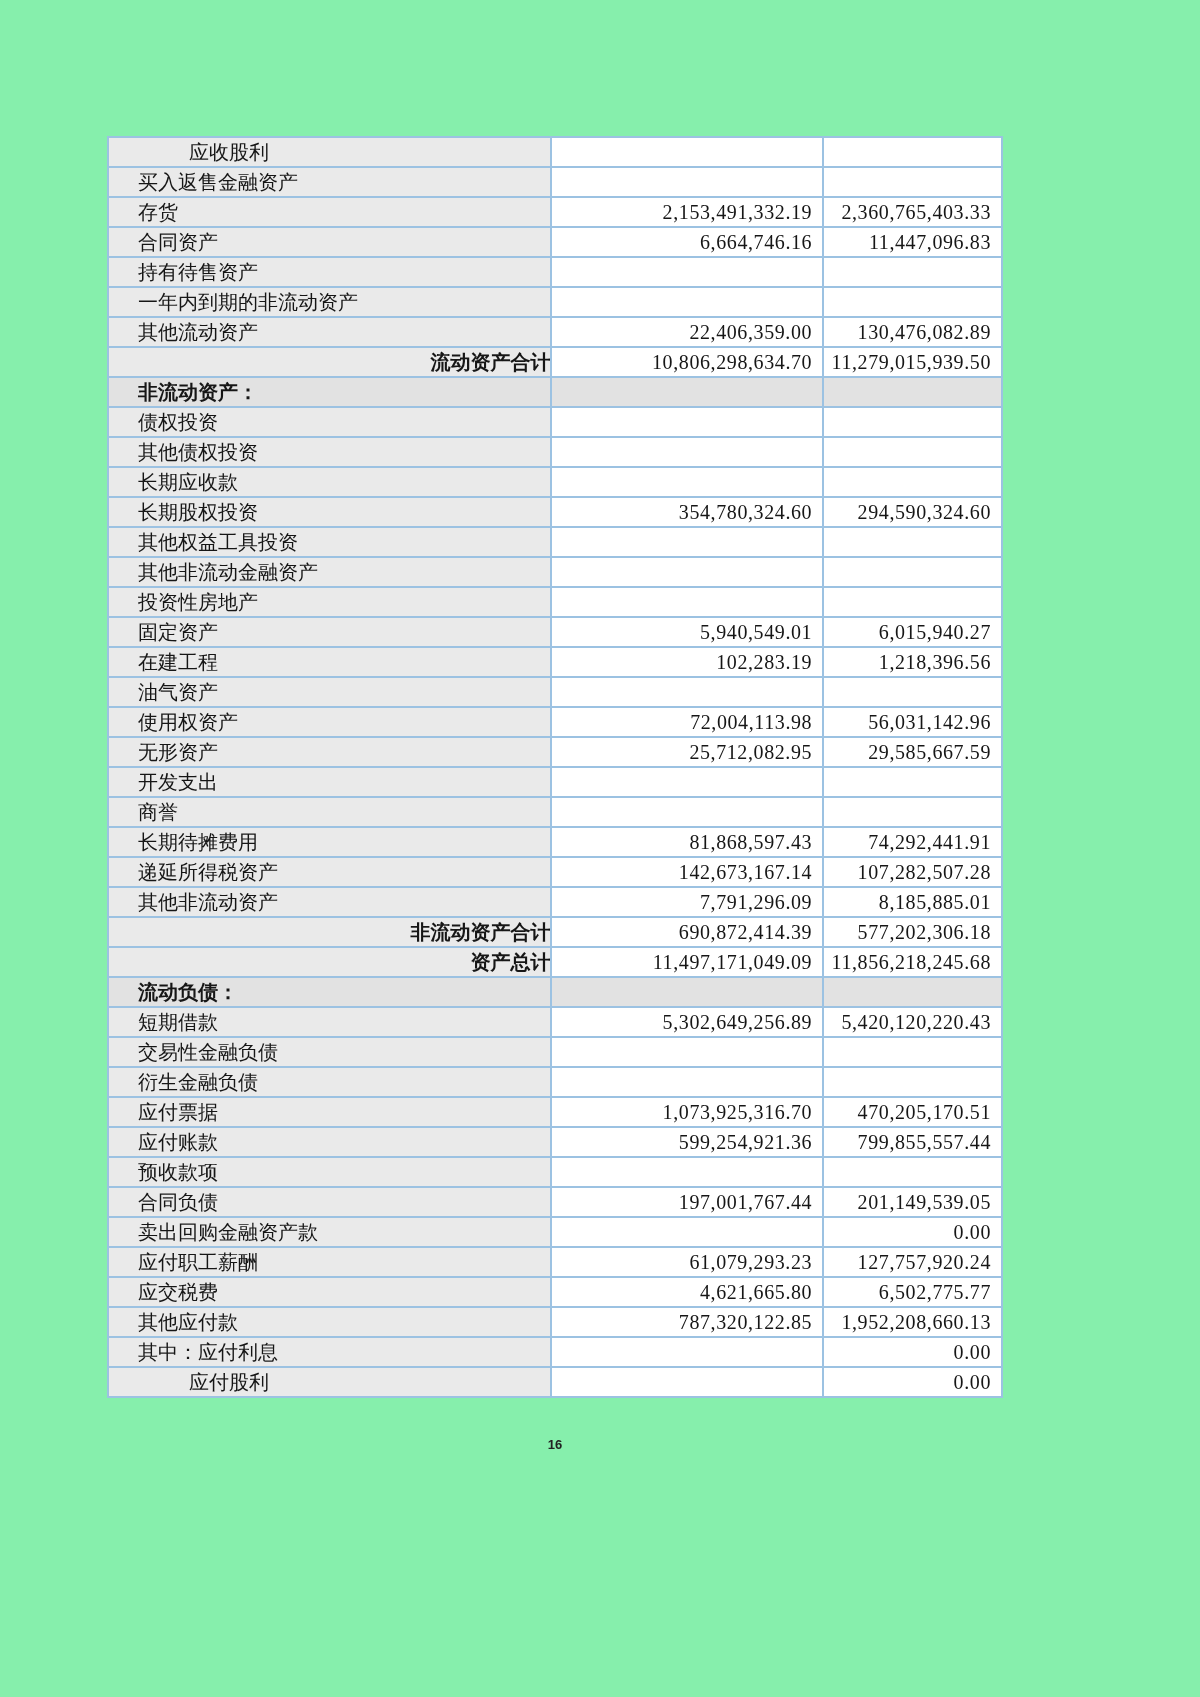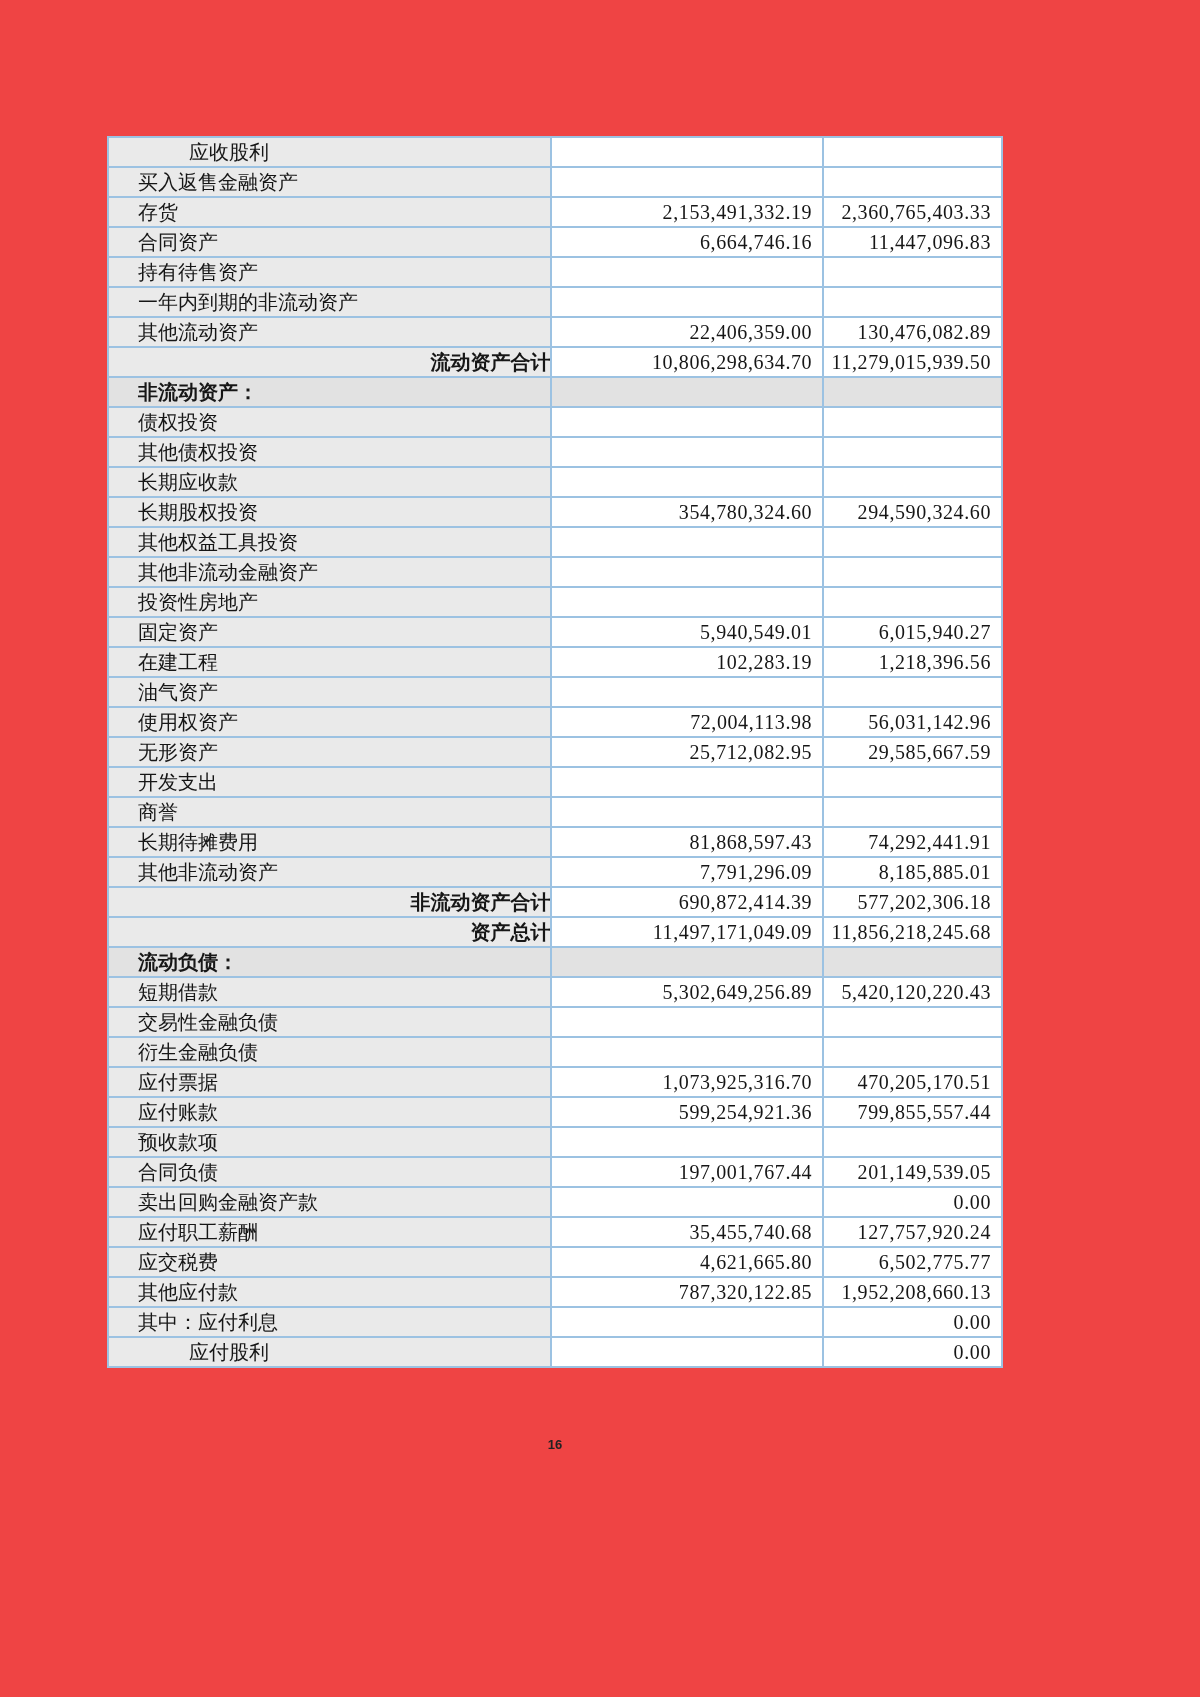--- a/index.html
+++ b/index.html
@@ -9,21 +9,21 @@
     --section-bg: #e2e2e2;
     --cell-bg: #ffffff;
     --text: #161616;
   }
   * { margin: 0; padding: 0; box-sizing: border-box; }
   html, body { background: #ffffff; }
   .page {
     position: relative;
     width: 1200px;
     height: 1697px;
-    background: #ef4444;
+    background: #86efac;
     font-family: "Liberation Serif", "DejaVu Serif", serif;
     color: var(--text);
     overflow: hidden;
   }
   table.bs {
     position: absolute;
     left: 107px;
     top: 136px;
     width: 896px;
     border-collapse: collapse;
@@ -201,20 +201,25 @@
           <td class="c-label">商誉</td>
           <td class="c-val"></td>
           <td class="c-val"></td>
         </tr>
         <tr class="normal">
           <td class="c-label">长期待摊费用</td>
           <td class="c-val">81,868,597.43</td>
           <td class="c-val">74,292,441.91</td>
         </tr>
         <tr class="normal">
+          <td class="c-label">递延所得税资产</td>
+          <td class="c-val">142,673,167.14</td>
+          <td class="c-val">107,282,507.28</td>
+        </tr>
+        <tr class="normal">
           <td class="c-label">其他非流动资产</td>
           <td class="c-val">7,791,296.09</td>
           <td class="c-val">8,185,885.01</td>
         </tr>
         <tr class="total">
           <td class="c-label">非流动资产合计</td>
           <td class="c-val">690,872,414.39</td>
           <td class="c-val">577,202,306.18</td>
         </tr>
         <tr class="total">
@@ -262,21 +267,21 @@
           <td class="c-val">197,001,767.44</td>
           <td class="c-val">201,149,539.05</td>
         </tr>
         <tr class="normal">
           <td class="c-label">卖出回购金融资产款</td>
           <td class="c-val"></td>
           <td class="c-val">0.00</td>
         </tr>
         <tr class="normal">
           <td class="c-label">应付职工薪酬</td>
-          <td class="c-val">35,455,740.68</td>
+          <td class="c-val">61,079,293.23</td>
           <td class="c-val">127,757,920.24</td>
         </tr>
         <tr class="normal">
           <td class="c-label">应交税费</td>
           <td class="c-val">4,621,665.80</td>
           <td class="c-val">6,502,775.77</td>
         </tr>
         <tr class="normal">
           <td class="c-label">其他应付款</td>
           <td class="c-val">787,320,122.85</td>

